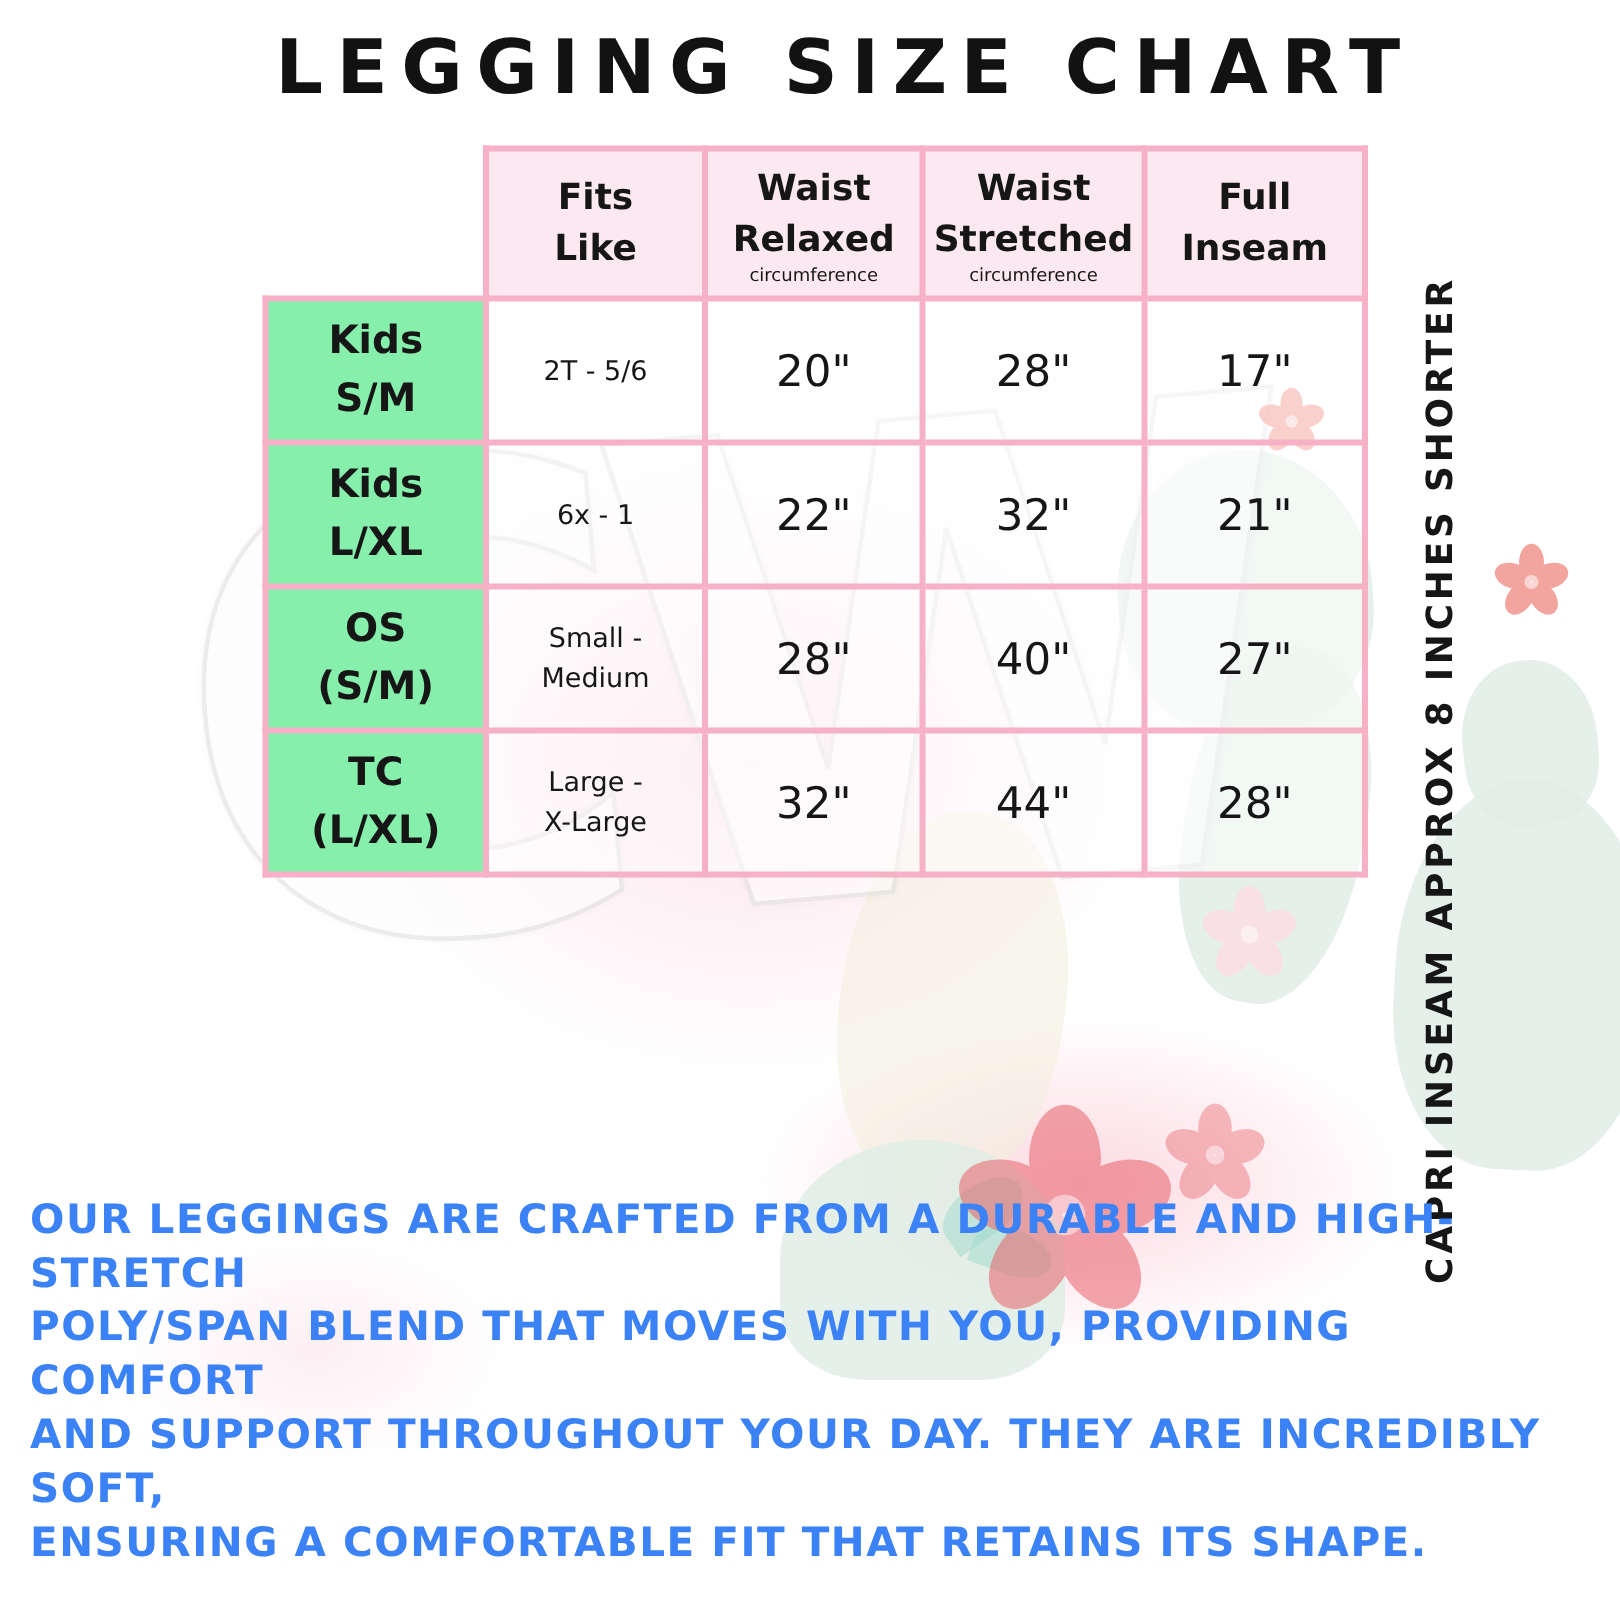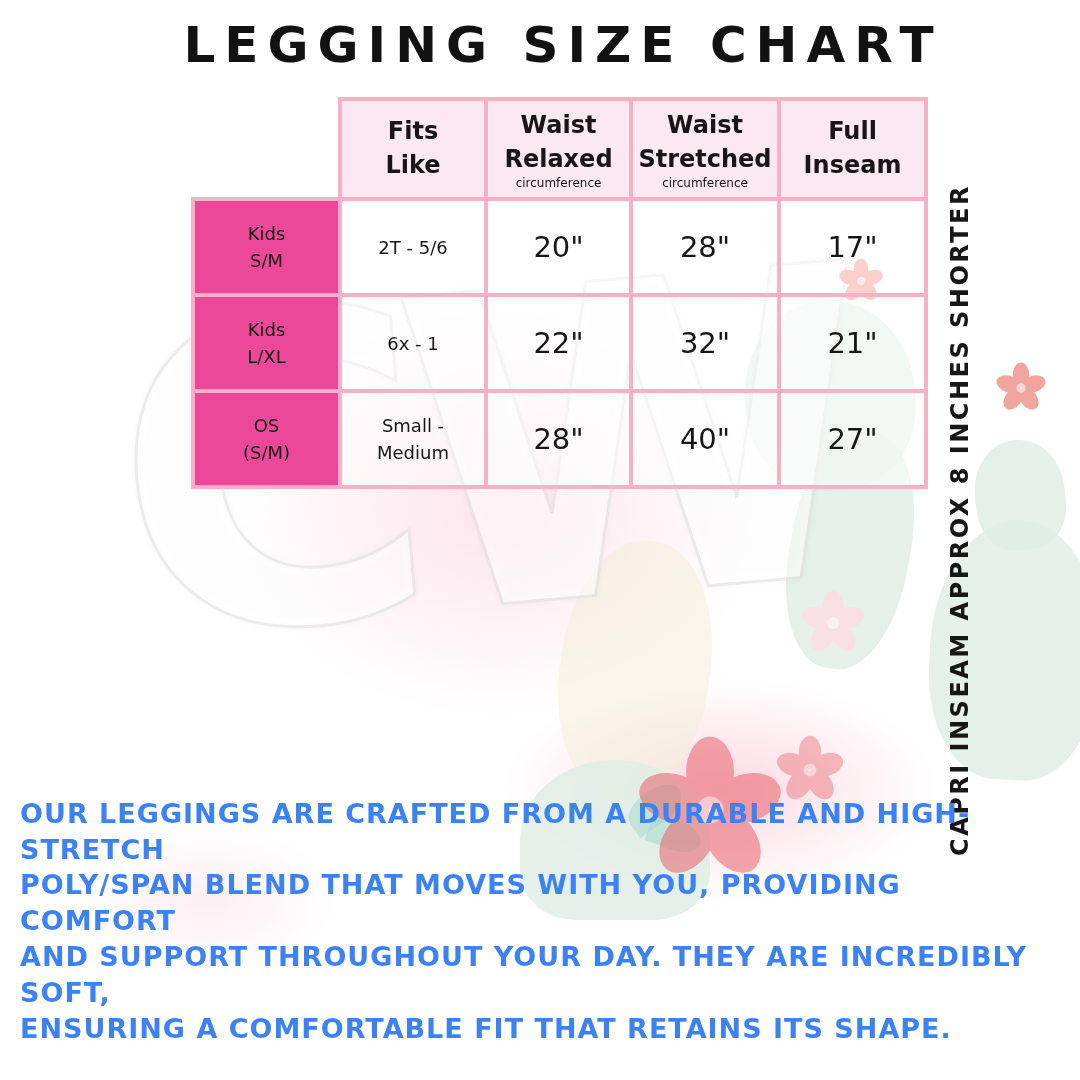--- a/index.html
+++ b/index.html
@@ -57,38 +57,38 @@
   .flower{position:absolute;}
   .flower-small-coral{left:838px; top:258px; width:46px; height:46px; color:#f0897f; opacity:.8;}
   .flower-right-pink{left:995px; top:362px; width:52px; height:52px; color:#f0968e; opacity:.85;}
   .flower-big-red{left:635px; top:735px; width:150px; height:150px; color:#e9626b; opacity:.55;}
   .flower-red-2{left:775px; top:735px; width:70px; height:70px; color:#ea6e74; opacity:.45;}
   .flower-white-mid{left:800px; top:590px; width:66px; height:66px; color:#fbdfe5; opacity:.9;}
 
   
   table.size-chart{
     position:absolute; left:175px; top:97px; z-index:1;
-    border-collapse:collapse; table-layout:fixed;margin-left:16px;
+    border-collapse:collapse; table-layout:fixed;
   }
   table.size-chart col.c0{width:147px;}
   table.size-chart col.c1{width:146px;}
   table.size-chart col.c2{width:145px;}
   table.size-chart col.c3{width:148px;}
   table.size-chart col.c4{width:147px;}
   .size-chart th,.size-chart td{
     border:4px solid #f6b1c7; text-align:center; vertical-align:middle;
     padding:2px 4px; font-weight:500; color:#161616;
   }
   .size-chart tr.header-row{height:100px;}
   .size-chart tr.data-row{height:96px;}
   td.corner-cell{border:none; background:#ffffff;}
   th.col-header{background:#fce8f0; font-size:24px; line-height:1.4; font-weight:600;}
   th.col-header .sub-label{display:block; font-size:12px; font-weight:400; line-height:1; margin-top:1px;}
   th.col-header .sub-label:empty{display:none;}
-  th.row-header{background:#ec4899; font-size:18px; line-height:1.5; font-weight:400;}
+  th.row-header{background:#86efac; font-size:26px; line-height:1.5; font-weight:700;}
   td.data-cell{background:rgba(255,255,255,0.50); font-size:29px;}
   td.fits-cell{background:rgba(255,255,255,0.40); font-size:18px; line-height:1.5;}
 
   
   .side-note{
     position:absolute; left:960px; top:520px; z-index:2;
     transform:translate(-50%,-50%) rotate(-90deg);
     white-space:nowrap; font-size:24px; font-weight:600; letter-spacing:2.5px;
     color:#161616;
   }
@@ -202,20 +202,29 @@
     </tr>
     <tr class="data-row">
       <th class="row-header preline">OS
 (S/M)</th>
       <td class="fits-cell preline">Small -
 Medium</td>
       <td class="data-cell">28"</td>
       <td class="data-cell">40"</td>
       <td class="data-cell">27"</td>
     </tr>
+    <tr class="data-row">
+      <th class="row-header preline">TC
+(L/XL)</th>
+      <td class="fits-cell preline">Large -
+X-Large</td>
+      <td class="data-cell">32"</td>
+      <td class="data-cell">44"</td>
+      <td class="data-cell">28"</td>
+    </tr>
   </tbody>
     </table>
 
   <div class="side-note">CAPRI INSEAM APPROX 8 INCHES SHORTER</div>
 
   <div class="footer-text preline">OUR LEGGINGS ARE CRAFTED FROM A DURABLE AND HIGH-STRETCH
 POLY/SPAN BLEND THAT MOVES WITH YOU, PROVIDING COMFORT
 AND SUPPORT THROUGHOUT YOUR DAY. THEY ARE INCREDIBLY SOFT,
 ENSURING A COMFORTABLE FIT THAT RETAINS ITS SHAPE.</div>
 

